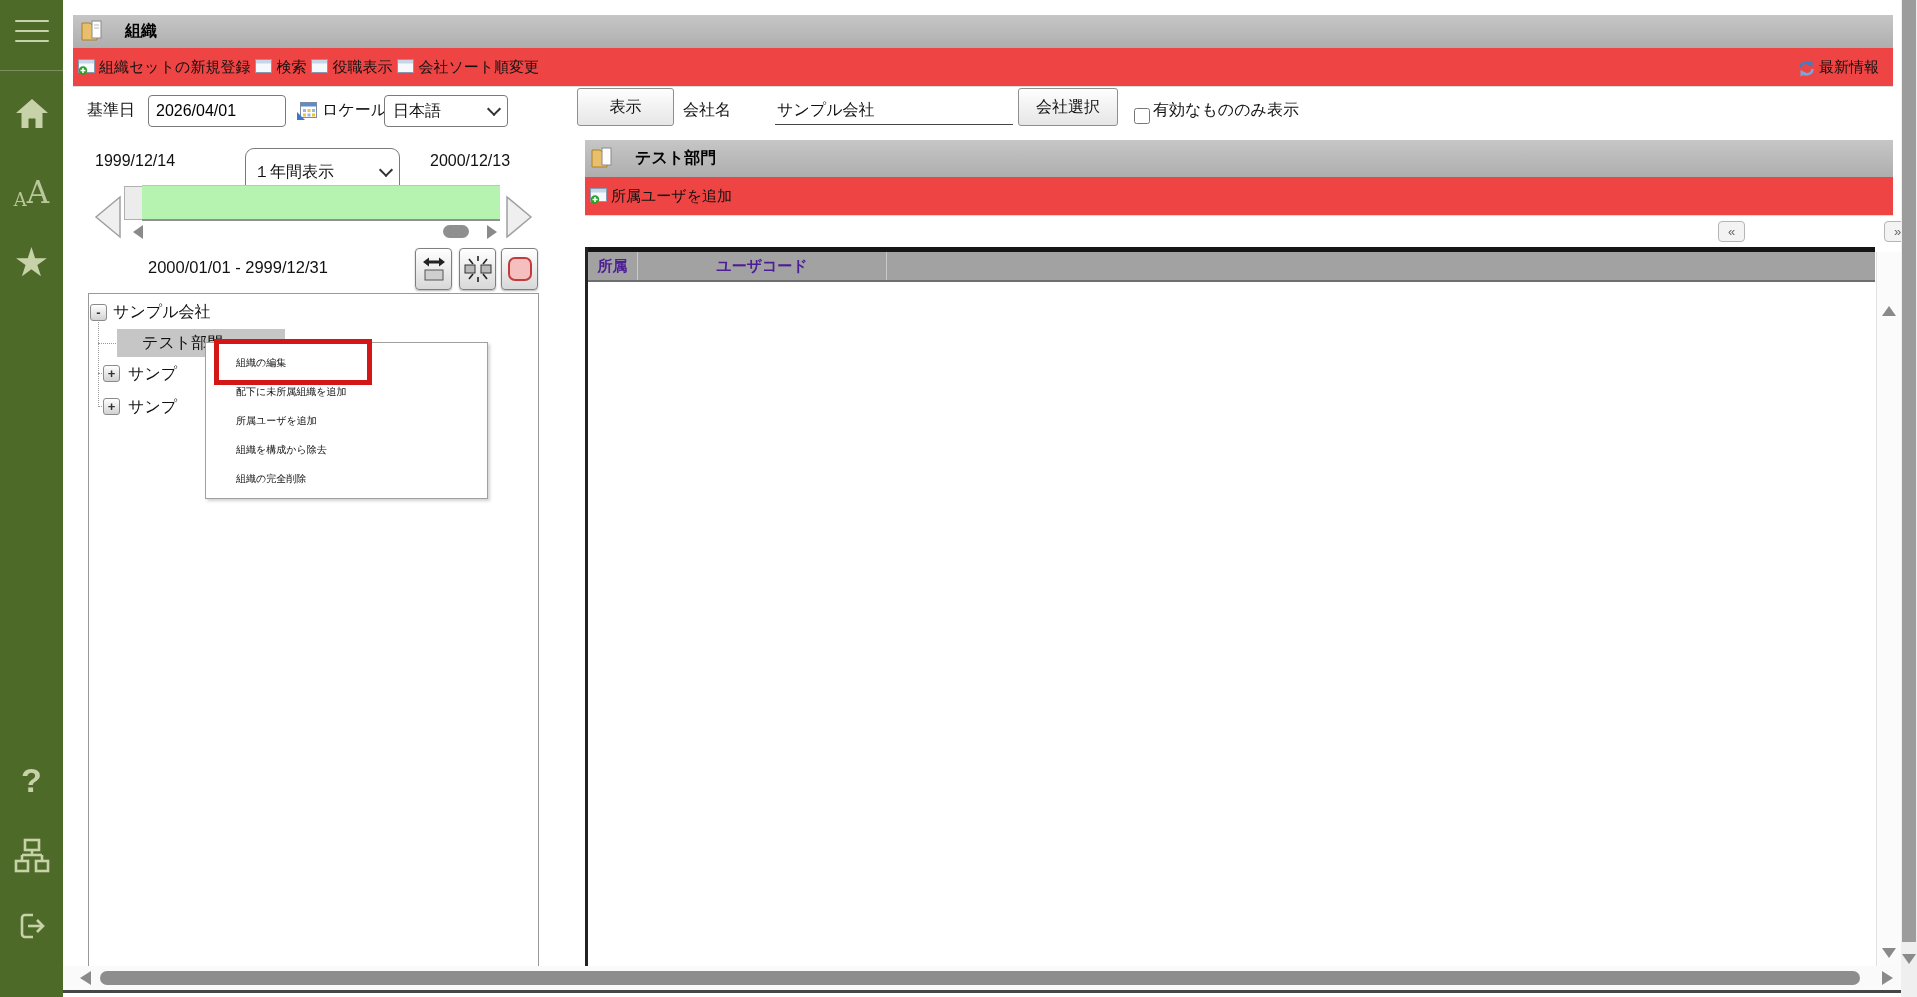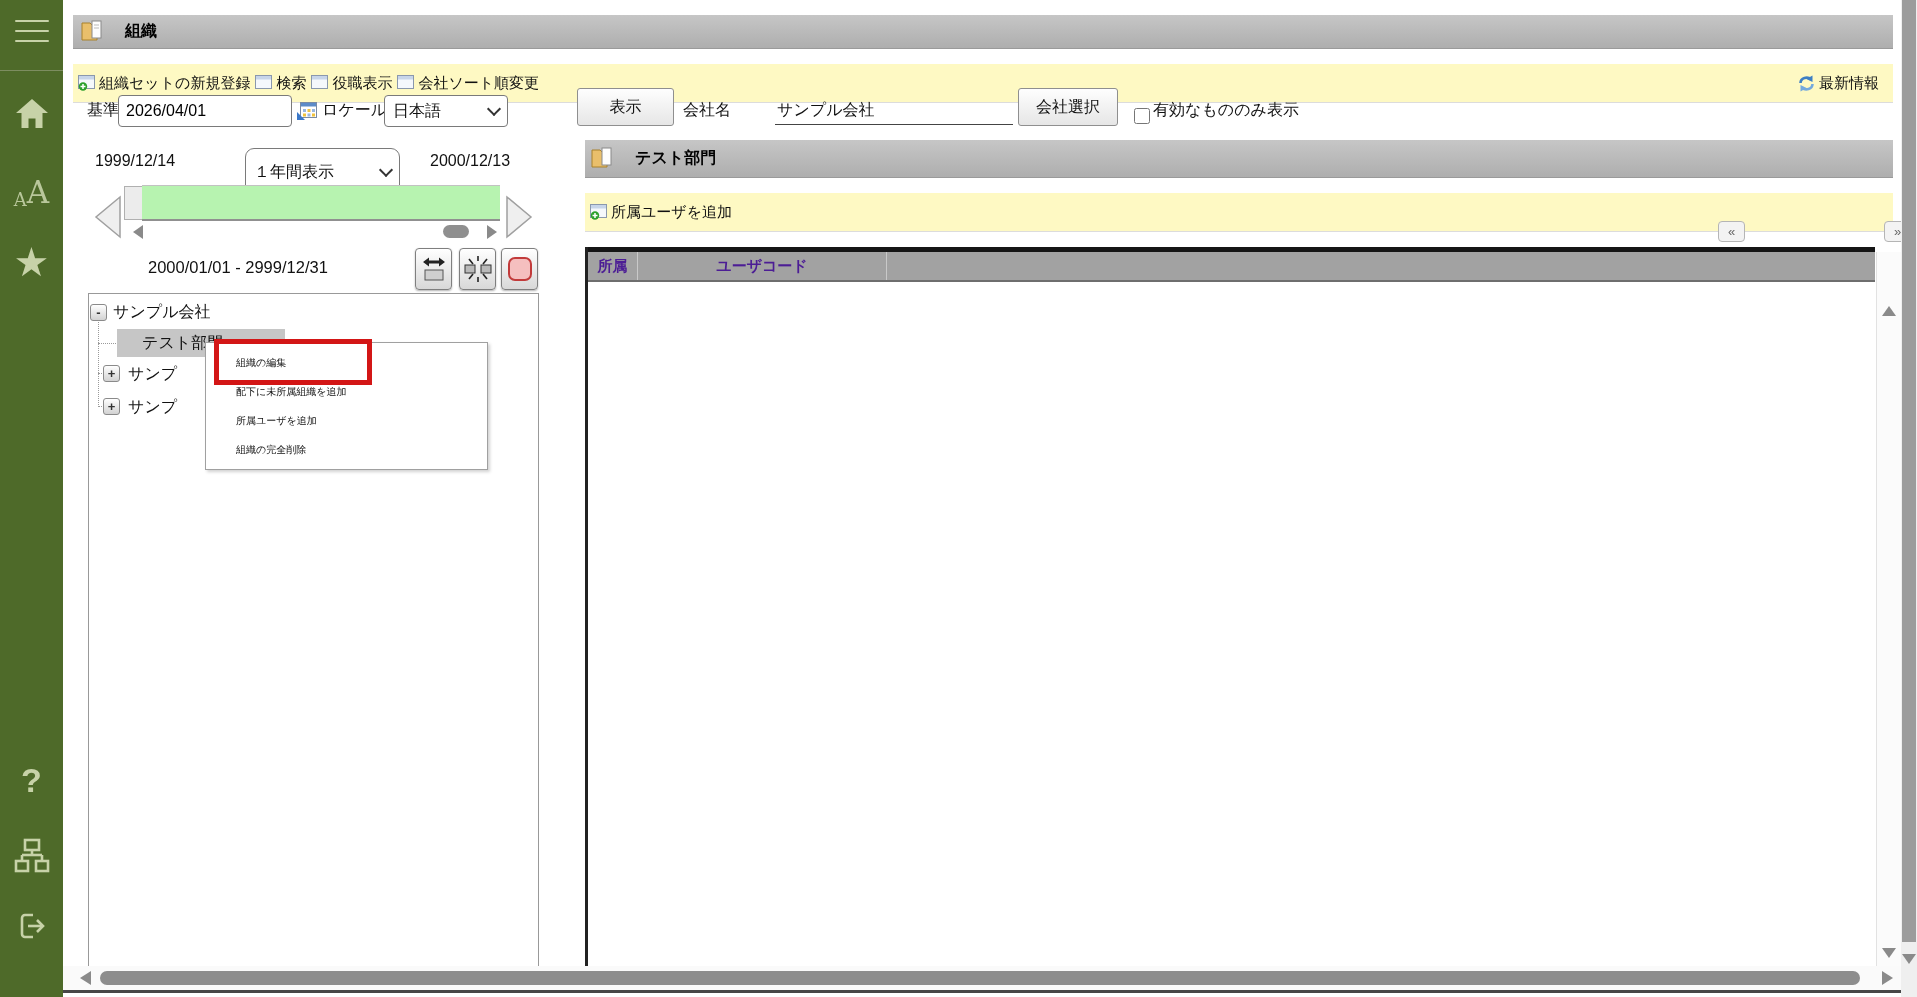--- a/index.html
+++ b/index.html
@@ -8,21 +8,21 @@
   .abs{position:absolute;}
   
   .sidebar{position:absolute;left:0;top:0;width:63px;height:997px;background:#4e6a29;}
   .sb-ic{position:absolute;left:0;width:63px;display:flex;justify-content:center;align-items:center;color:#c7d2a8;cursor:pointer;}
   .bars span{display:block;width:34px;height:4px;background:#c7d2a8;border-radius:2px;margin:4px 0;}
   .sb-div{position:absolute;left:0;top:70px;width:63px;height:1px;background:#7d8d60;}
   .fontAA{font-family:"DejaVu Serif","Liberation Serif",serif;color:#b9c79b;}
   
   .titlebar{position:absolute;background:linear-gradient(#c6c6c6,#aeaeae);border-bottom:1px solid #9a9a9a;display:flex;align-items:center;}
   .titlebar .t{font-weight:bold;font-size:16px;color:#000;}
-  .toolbar{position:absolute;background:#fef9c3;border-bottom:1px solid #dcdcdc;display:flex;align-items:center;font-size:15px;margin-top:16px;}
+  .toolbar{position:absolute;background:#ef4444;border-bottom:1px solid #dcdcdc;display:flex;align-items:center;font-size:15px;}
   .tb-item{display:flex;align-items:center;gap:3px;margin-left:5px;cursor:pointer;white-space:nowrap;}
   
   .lbl{position:absolute;font-size:16px;white-space:nowrap;}
   .inp{position:absolute;border:1px solid #7a7a7a;border-radius:4px;font-size:16px;padding:0 7px;
        font-family:"Liberation Sans","DejaVu Sans",sans-serif;box-sizing:border-box;background:#fff;}
   .fsel{position:absolute;border:1px solid #7a7a7a;border-radius:4px;background:#fff;display:flex;align-items:center;
         font-size:16px;padding:4px 8px;box-sizing:border-box;cursor:pointer;}
   .fsel .chev{margin-left:auto;width:8px;height:8px;border-right:2px solid #333;border-bottom:2px solid #333;
         transform:rotate(45deg);margin-top:-4px;}
   .btn{position:absolute;border:1px solid #8f8f8f;border-radius:3px;background:linear-gradient(#fefefe,#e6e6e6);
@@ -142,33 +142,33 @@
         </svg>
       <span>役職表示</span>
     </span>
     <span class="tb-item">
       <svg width="18" height="16" viewBox="0 0 18 16">
           <rect x="0.5" y="0.5" width="16" height="13" fill="#f5f8fc" stroke="#8a98ad"></rect>
           <rect x="1" y="1" width="15" height="3.5" fill="#c7d5e9"></rect>
         </svg>
       <span>会社ソート順変更</span>
     </span>
-    <span class="tb-item" style="margin-left:auto;margin-right:14px;">
+    <span class="tb-item" style="margin-left:auto;margin-right:14px;align-items:flex-end;">
       <svg width="19" height="17" viewBox="0 0 19 17">
           <path d="M3.5 8 A6 5.5 0 0 1 14 4.5" fill="none" stroke="#3e7fc4" stroke-width="2.6"></path>
           <polygon points="15.5,0.5 15.5,7 9.5,4" fill="#3e7fc4"></polygon>
           <path d="M15.5 9 A6 5.5 0 0 1 5 12.5" fill="none" stroke="#74a9dd" stroke-width="2.6"></path>
           <polygon points="3.5,16.5 3.5,10 9.5,13" fill="#74a9dd"></polygon>
         </svg>
       <span>最新情報</span>
     </span>
   </div>
 
   <div class="lbl" style="left:87px;top:100px;">基準日</div>
-  <input class="inp" style="left: 118px; top: 95px; width: 174px; height: 32px;" value="2026/04/01">
+  <input class="inp" style="left: 148px; top: 95px; width: 138px; height: 32px;" value="2026/04/01">
   <span class="abs" style="left:297px;top:100px;">
     <svg width="21" height="20" viewBox="0 0 21 20">
         <rect x="3.5" y="2.5" width="16" height="15" fill="#fff" stroke="#7a8ba3"></rect>
         <rect x="4" y="3" width="15" height="3.5" fill="#5c8bc8"></rect>
         <rect x="6" y="9" width="3" height="3" fill="#9ab7e0"></rect>
         <rect x="10.5" y="9" width="3" height="3" fill="#f0c23c"></rect>
         <rect x="15" y="9" width="3" height="3" fill="#9ab7e0"></rect>
         <rect x="6" y="13.5" width="3" height="3" fill="#f0c23c"></rect>
         <rect x="10.5" y="13.5" width="3" height="3" fill="#9ab7e0"></rect>
         <rect x="15" y="13.5" width="3" height="3" fill="#f0c23c"></rect>
@@ -252,20 +252,21 @@
 
   <div class="pm" style="left:103px;top:365px;">+</div>
   <div class="tlabel" style="left:128px;top:364px;">サンプ</div>
   <div class="pm" style="left:103px;top:398px;">+</div>
   <div class="tlabel" style="left:128px;top:397px;">サンプ</div>
 
   <div class="menu" style="left:205px;top:342px;width:281px;">
     <div class="menu-item">組織の編集</div>
     <div class="menu-item">配下に未所属組織を追加</div>
     <div class="menu-item">所属ユーザを追加</div>
+    <div class="menu-item">組織を構成から除去</div>
     <div class="menu-item">組織の完全削除</div>
   </div>
   <div class="redbox" style="left:214px;top:339px;width:158px;height:46px;"></div>
 
   <div class="titlebar" style="left:585px;top:140px;width:1308px;height:37px;">
     <span style="margin-left:6px;">
       <svg width="22" height="24" viewBox="0 0 22 24">
           <path d="M1 5 h8 l2 2 h5 v15 h-15 z" fill="#e9bf6b" stroke="#a8812c"></path>
           <rect x="11" y="3" width="9" height="17" fill="#fdfdfd" stroke="#8a8a8a"></rect>
         </svg>

